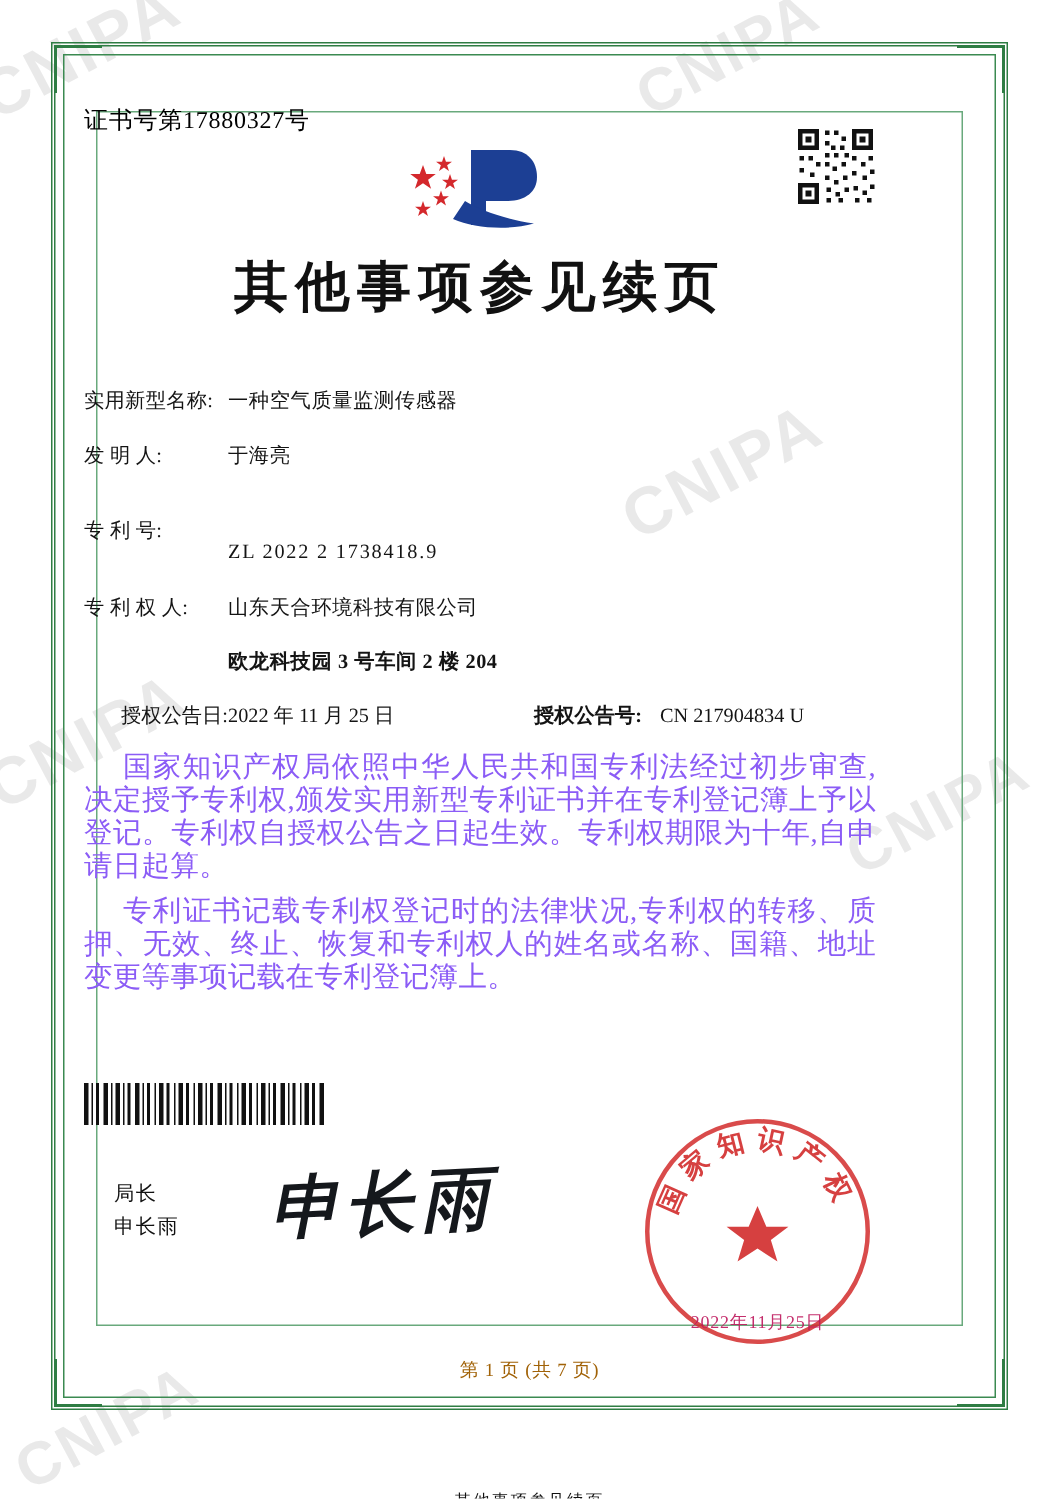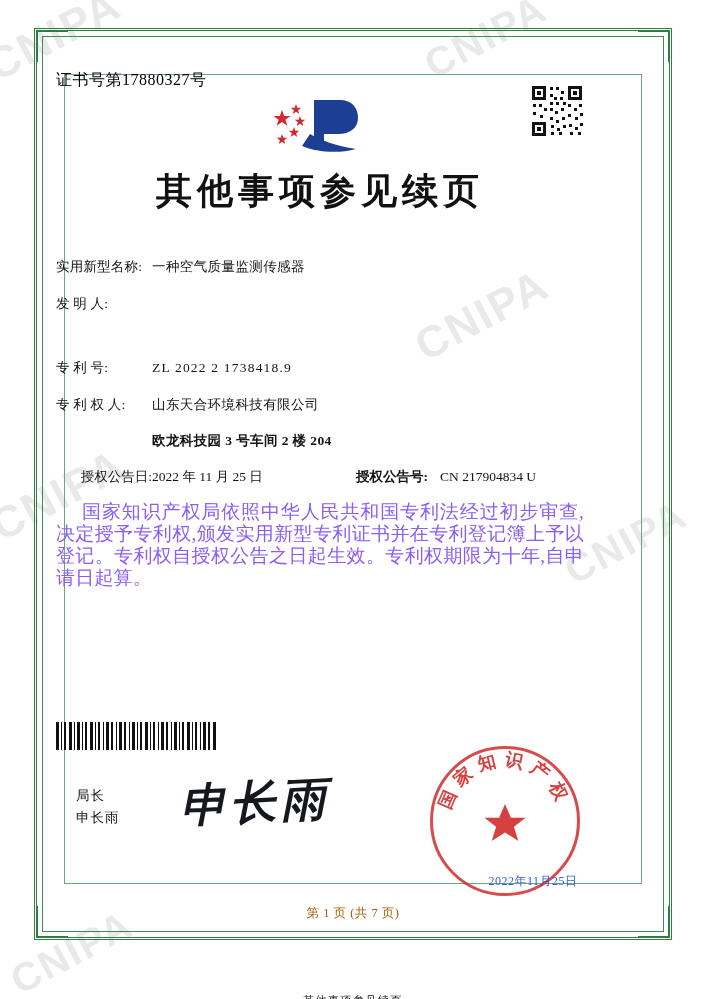--- a/index.html
+++ b/index.html
@@ -112,21 +112,21 @@
   }
 
   .fields {
     margin-top: 44px;
     font-size: 13.5px;
     line-height: 1;
     color: #141414;
   }
   .field-row {
     display: flex;
-    align-items: flex-end;
+    align-items: center;
     margin-bottom: 23px;
   }
   .f-label {
     width: 96px;
     flex: 0 0 96px;
     letter-spacing: 0.2px;
     white-space: nowrap;
   }
   .f-value {
     flex: 1;
@@ -233,25 +233,24 @@
     border: 3px solid #d22b2b;
     border-radius: 50%;
     opacity: 0.85;
   }
   .seal-date {
     position: absolute;
     left: 50%;
     bottom: 6px;
     transform: translateX(-50%);
     font-size: 12px;
-    color: #1d4ed8;
+    color: #be185d;
     opacity: 0.9;
     white-space: nowrap;
     letter-spacing: 0.5px;
-    margin-left: 28px;
   }
 
   .page-no {
     position: absolute;
     left: 0;
     right: 0;
     top: 905px;
     text-align: center;
     font-size: 12.5px;
     color: #a16207;
@@ -369,20 +368,21 @@
 
   <div class="fields">
 
     <div class="field-row">
       <div class="f-label">实用新型名称:</div>
       <div class="f-value">一种空气质量监测传感器</div>
     </div>
 
     <div class="field-row">
       <div class="f-label">发 明 人:</div>
+      <div class="f-value">于海亮</div>
     </div>
 
     <div class="field-row">
       <div class="f-label">专 利 号:</div>
       <div class="f-value mono">ZL 2022 2 1738418.9</div>
     </div>
 
 
     <div class="field-row">
       <div class="f-label">专 利 权 人:</div>
@@ -398,20 +398,21 @@
       </div>
       <div class="right">
         <div class="r-label">授权公告号:</div>
         <div>CN 217904834 U</div>
       </div>
     </div>
 
   </div>
 
   <div class="para">国家知识产权局依照中华人民共和国专利法经过初步审查,决定授予专利权,颁发实用新型专利证书并在专利登记簿上予以登记。专利权自授权公告之日起生效。专利权期限为十年,自申请日起算。</div>
+  <div class="para second">专利证书记载专利权登记时的法律状况,专利权的转移、质押、无效、终止、恢复和专利权人的姓名或名称、国籍、地址变更等事项记载在专利登记簿上。</div>
 
 </div>
 
 <div class="barcode">
   <svg width="160" height="28" viewBox="0 0 160 28">
     <g fill="#111">
       <rect x="0" y="0" width="3" height="28"></rect>
         <rect x="5" y="0" width="1" height="28"></rect>
       <rect x="8" y="0" width="2" height="28"></rect>
         <rect x="13" y="0" width="3" height="28"></rect>

